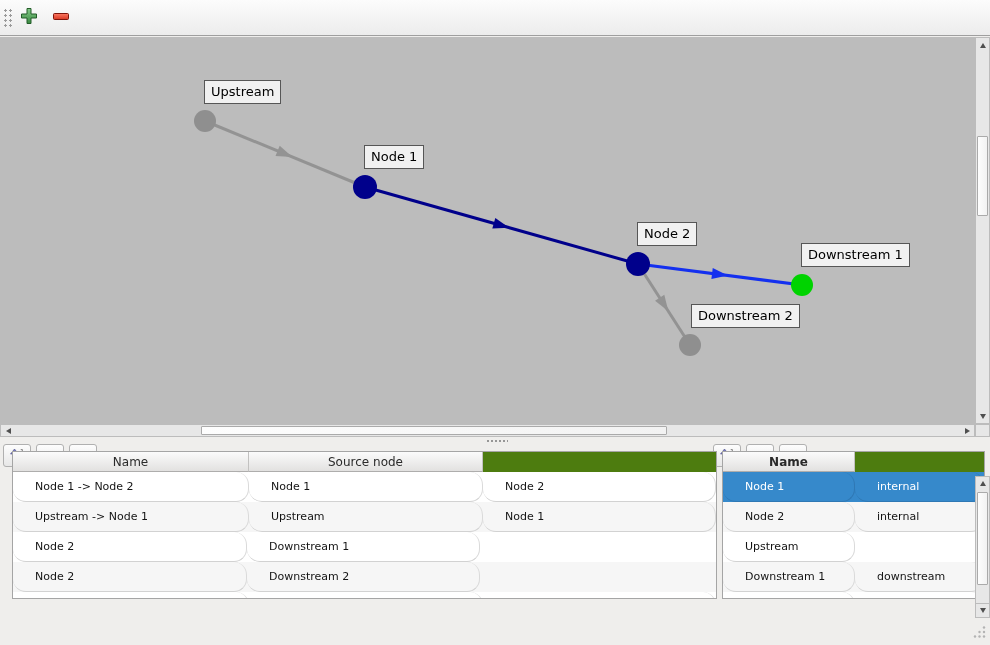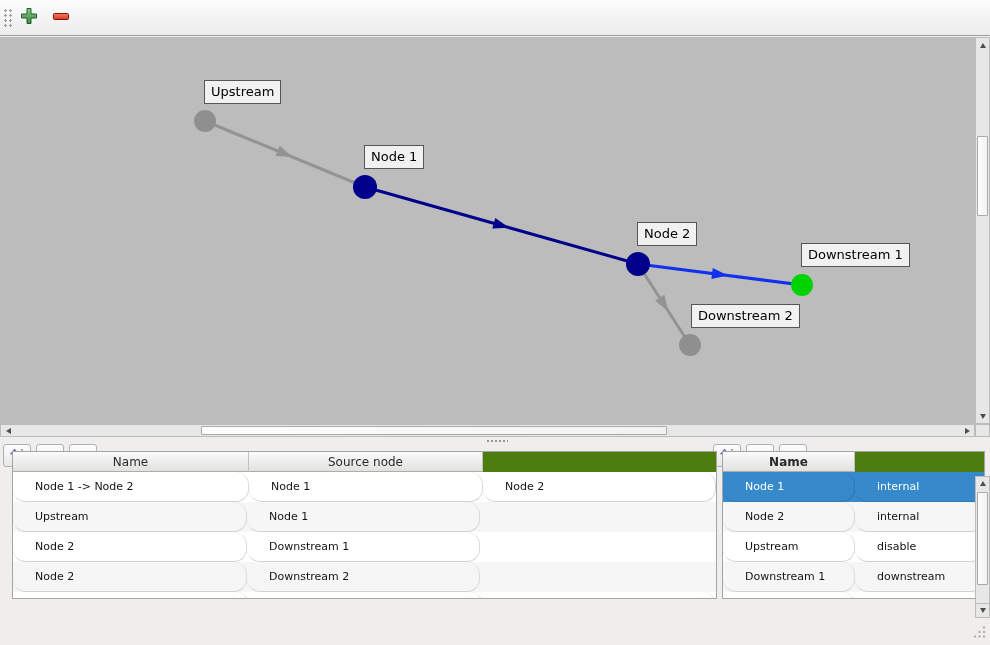--- a/index.html
+++ b/index.html
@@ -174,20 +174,21 @@
         <div class="th" style="width: 236px;">Name</div>
         <div class="th" style="width: 234px;">Source node</div>
       </div>
     <div class="tbody">
         <div class="tr">
           <div class="td" style="width: 236px;">Node 1 -&gt; Node 2</div>
           <div class="td" style="width: 234px;">Node 1</div>
           <div class="td" style="width: 233px;">Node 2</div>
         </div>
         <div class="tr alt">
+          <div class="td" style="width: 236px;">Upstream -&gt; Node 1</div>
           <div class="td" style="width: 234px;">Upstream</div>
           <div class="td" style="width: 233px;">Node 1</div>
         </div>
         <div class="tr">
           <div class="td" style="width: 234px;">Node 2</div>
           <div class="td" style="width: 233px;">Downstream 1</div>
         </div>
         <div class="tr alt">
           <div class="td" style="width: 234px;">Node 2</div>
           <div class="td" style="width: 233px;">Downstream 2</div>
@@ -208,21 +209,20 @@
         <div class="tr selected">
           <div class="td" style="width: 132px;">Node 1</div>
           <div class="td" style="width: 129px;">internal</div>
         </div>
         <div class="tr alt">
           <div class="td" style="width: 132px;">Node 2</div>
           <div class="td" style="width: 129px;">internal</div>
         </div>
         <div class="tr">
           <div class="td" style="width: 132px;">Upstream</div>
-          <div class="td" style="width: 129px;">disable</div>
         </div>
         <div class="tr alt">
           <div class="td" style="width: 132px;">Downstream 1</div>
           <div class="td" style="width: 129px;">downstream</div>
         </div>
         <div class="tr">
           <div class="td" style="width: 132px;"></div>
           <div class="td" style="width: 129px;"></div>
         </div>
       </div>

